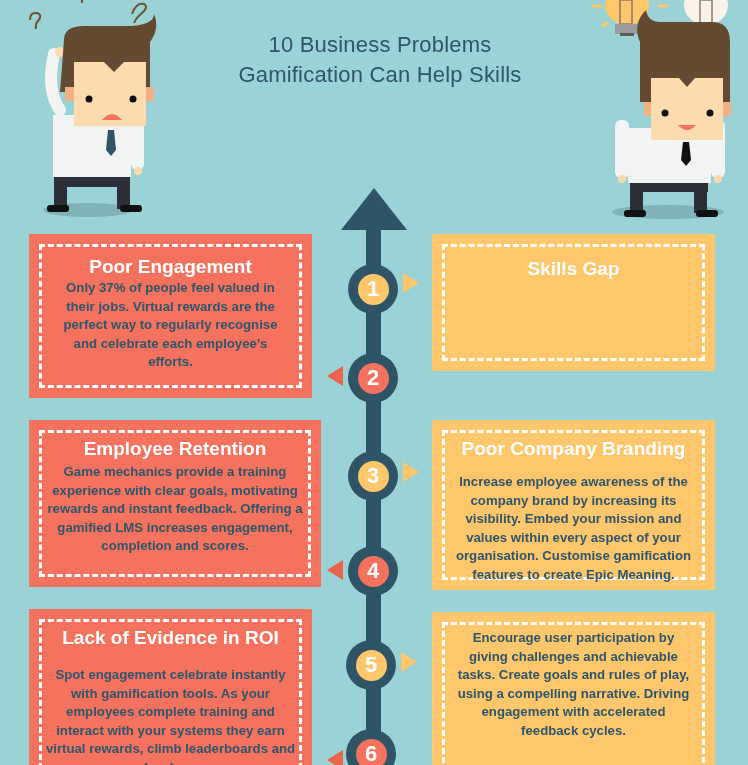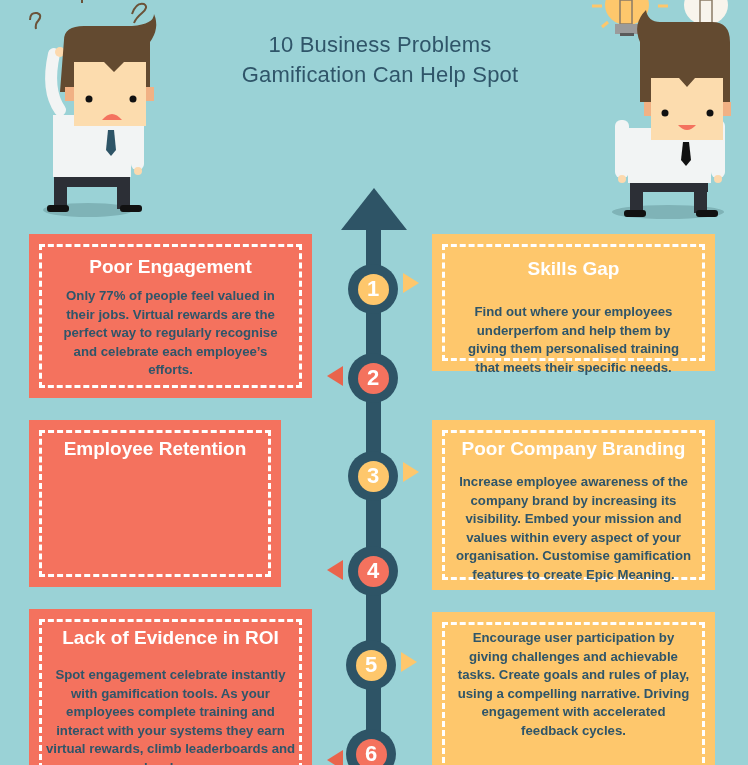--- a/index.html
+++ b/index.html
@@ -30,21 +30,21 @@
     text-align: center;
     padding: 8px 10px 4px;
   }
   .card.coral { background: #f4725e; }
   .card.yellow { background: #fec76c; }
   .card h2 {
     color: #ffffff;
     font-size: 19px;
     font-weight: bold;
     line-height: 24px;
-    margin-bottom: 8px;
+    margin-bottom: 0;
     white-space: nowrap;
   }
   .card p {
     color: #2f5569;
     font-weight: bold;
     font-size: 13.2px;
     line-height: 18.6px;
   }
   .spine {
     position: absolute;
@@ -88,21 +88,21 @@
     border-top: 10px solid transparent;
     border-bottom: 10px solid transparent;
     border-right: 16px solid #e9644c;
   }
 </style>
 </head>
 <body>
 
 <div class="title">
   <div>10 Business Problems</div>
-  <div>Gamification Can Help Spot</div>
+  <div>Gamification Can Help Skills</div>
 </div>
 
 <svg class="figure" style="left:20px; top:0px;" width="140" height="225" viewBox="0 0 140 225">
 
   <path d="M10 20 q0 -8 7 -7 q6 2 1 8 q-3 3 -2 8" stroke="#6b5238" stroke-width="2" fill="none"></path>
   <path d="M62 0 l0 3" stroke="#6b5238" stroke-width="2"></path>
   <path d="M112 14 q4 -12 12 -10 q5 3 -2 9 q-6 5 -8 10" stroke="#6b5238" stroke-width="2" fill="none"></path>
 
   <ellipse cx="68" cy="210" rx="45" ry="7" fill="#7fb3b7"></ellipse>
 
@@ -211,34 +211,34 @@
 <div class="pointer right" style="left:401px; top:652px;"></div>
 
 <div class="node" style="left:346px; top:729px;">
   <div class="dot coral">6</div>
 </div>
 <div class="pointer left" style="left:327px; top:750px;"></div>
 
 <div class="card coral" style="left:29px; top:234px; width:283px; height:164px;">
   <div class="inner">
     <h2>Poor Engagement</h2>
-    <p>Only 77% of people feel valued in their jobs. Virtual rewards are the perfect way to regularly recognise and celebrate each employee’s efforts.</p>
+    <p>Only 37% of people feel valued in their jobs. Virtual rewards are the perfect way to regularly recognise and celebrate each employee’s efforts.</p>
   </div>
 </div>
 
 <div class="card yellow" style="left:432px; top:234px; width:283px; height:137px;">
   <div class="inner" style="padding-top:10px;">
     <h2 style="margin-bottom:22px;">Skills Gap</h2>
-    <p style="padding:0 2px;">Find out where your employees underperfom and help them by giving them personalised training that meets their specific needs.</p>
-  </div>
-</div>
-
-<div class="card coral" style="left:29px; top:420px; width:252px; height:167px;">
+  </div>
+</div>
+
+<div class="card coral" style="left:29px; top:420px; width:292px; height:167px;">
   <div class="inner" style="padding:4px 2px;">
     <h2 style="margin-bottom:2px;">Employee Retention</h2>
+    <p>Game mechanics provide a training experience with clear goals, motivating rewards and instant feedback.  Offering  a  gamified LMS increases engagement, completion and scores.</p>
   </div>
 </div>
 
 <div class="card yellow" style="left:432px; top:420px; width:283px; height:170px;">
   <div class="inner" style="padding:4px 0;">
     <h2 style="margin-bottom:12px;">Poor Company Branding</h2>
     <p>Increase employee awareness of the company brand by increasing its visibility. Embed your mission and values within every aspect of your organisation. Customise gamification features to create Epic Meaning.</p>
   </div>
 </div>
 

